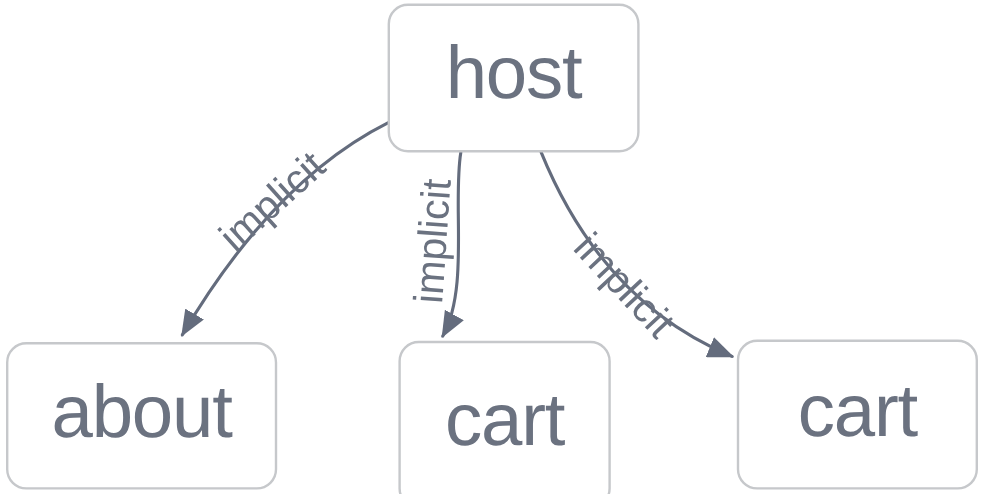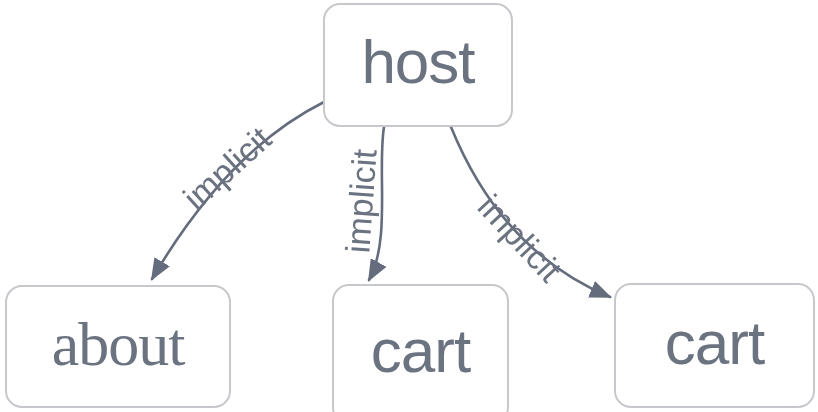--- a/index.html
+++ b/index.html
@@ -63,24 +63,24 @@
         <path d="M 0 0 L 22 9 L 0 18 Z" class="arrowhead-shape" fill="#646c7d"></path>
       </marker>
     </defs>
     <g id="edge-paths">
         <path d="M 324 102 Q 228 150 152 279" class="edge" marker-end="url(#arrowhead)"></path>
         <path d="M 384 127 C 377 170 391 240 369 280" class="edge" marker-end="url(#arrowhead)"></path>
         <path d="M 451 127 Q 502 252 610 297" class="edge" marker-end="url(#arrowhead)"></path>
       </g>
   </svg>
 
-  <div class="node" style="left: 323px; top: 3px; width: 190px; height: 124px;">
+  <div class="node" style="left: 323px; top: 3px; width: 210px; height: 124px;">
     <span class="node-label">host</span>
   </div>
-  <div class="node" style="left: 5px; top: 285px; width: 226px; height: 123px; font-family: Liberation Serif, serif;">
+  <div class="node" style="left: 5px; top: 285px; width: 226px; height: 123px;">
     <span class="node-label">about</span>
   </div>
   <div class="node" style="left: 332px; top: 284px; width: 177px; height: 140px;">
     <span class="node-label">cart</span>
   </div>
   <div class="node" style="left: 614px; top: 283px; width: 201px; height: 125px;">
     <span class="node-label">cart</span>
   </div>
 
   <div class="edge-label" style="left: 227px; top: 168px; transform: translate(-50%, -50%) rotate(-42deg);">implicit</div>

